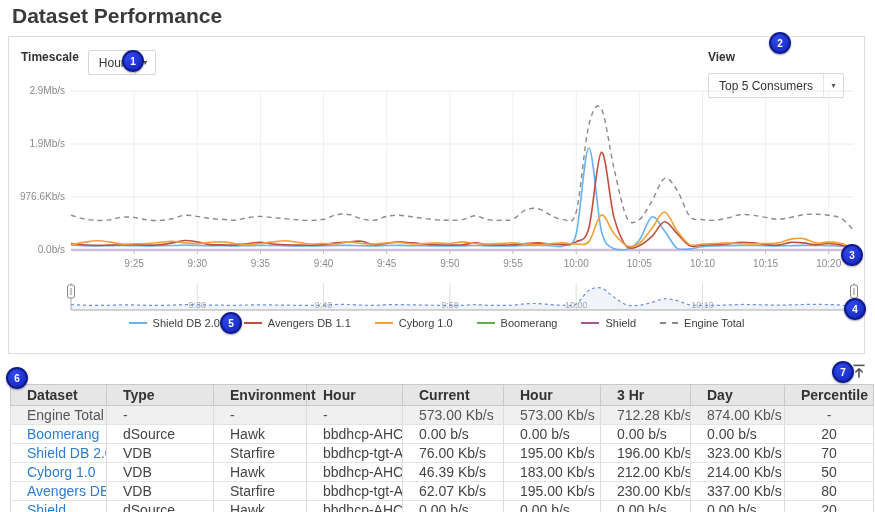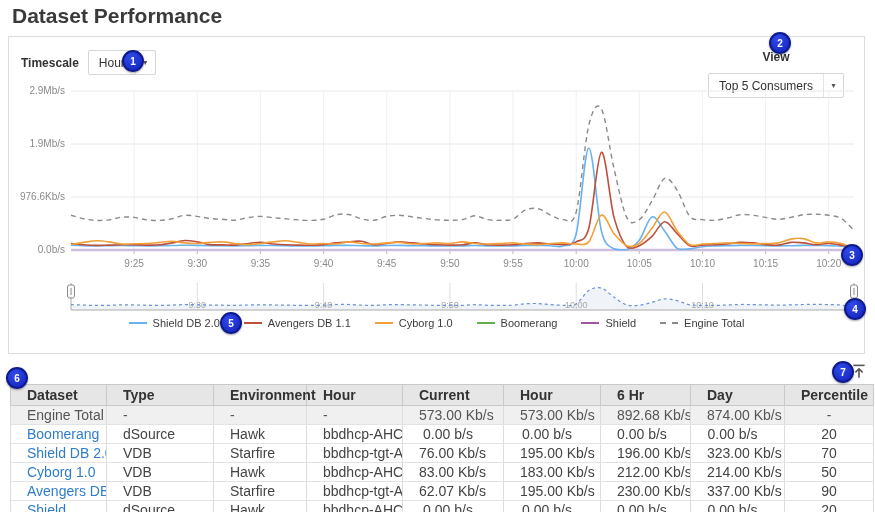--- a/index.html
+++ b/index.html
@@ -4,21 +4,21 @@
 <style>
   * { box-sizing: border-box; }
   html,body { margin:0; padding:0; background:#fff; }
   body { font-family:"Liberation Sans", sans-serif; }
   .page { position:relative; width:875px; height:512px; background:#fff; overflow:hidden;padding-left:32px; }
 
   .page-title { position:absolute; left:12px; top:4px; font-size:21px; font-weight:bold; color:#3a3a3a; }
 
   .panel { position:absolute; left:8px; top:36px; width:857px; height:318px; border:1px solid #dcdcdc; background:#fff; }
 
-  .ctrl { position:absolute; top:13px; display:flex; align-items:center; gap:9px; }
+  .ctrl { position:absolute; top:13px; display:flex; align-items:flex-start; gap:9px; }
   .ctrl-left { left:12px; }
   .ctrl-right { right:20px;flex-direction:column; }
   .ctrl-label { font-size:12px; font-weight:bold; color:#333; }
   .dropdown { display:flex; align-items:center; height:25px; border:1px solid #d6d6d6; border-radius:2px; background:#fff; cursor:pointer; }
   .dd-text { padding:0 10px; font-size:12px; color:#333; white-space:nowrap; }
   .dd-caret { width:20px; height:100%; border-left:1px solid #e4e4e4; display:flex; align-items:center; justify-content:center; font-size:8px; color:#555; }
 
   svg text { font-family:"Liberation Sans", sans-serif; }
   .main-chart { position:absolute; left:0; top:44px; }
   .overview-chart { position:absolute; left:0; top:243px; }
@@ -39,21 +39,21 @@
   .badge-5 { left:220px; top:312px; }
   .badge-6 { left:6px;   top:367px; }
   .badge-7 { left:832px; top:361px; }
 
   .export-btn { position:absolute; left:850px; top:362px; width:18px; height:18px; cursor:pointer; z-index:8; }
 
   .data-table { position:absolute; left:10px; top:384px; width:848px; border-collapse:collapse; font-size:14px; table-layout:fixed; }
   .data-table th { background:#e6e6e6; font-weight:bold; color:#333; text-align:left; padding:2px 4px 2px 16px; border:1px solid #c9c9c9; height:17px; }
   .data-table td { padding:1px 4px 1px 16px; color:#444; border-left:1px solid #dcdcdc; border-right:1px solid #dcdcdc; border-bottom:1px solid #e3e3e3; height:16px; white-space:nowrap; overflow:hidden; }
   .data-table tr.muted td { background:#f0f0f0; color:#555; }
-  .data-table td.num { text-align:center; padding-right:26px; }
+  .data-table td.num { text-align:left; padding-right:26px; }
   .data-table td.ctr { text-align:center; padding-left:4px; }
   .data-table a { color:#2d7ccd; text-decoration:none; cursor:pointer; }
 </style>
 </head>
 <body>
 
 <div class="page">
 
   <div class="page-title">Dataset Performance</div>
 
@@ -197,34 +197,34 @@
 
   <table class="data-table">
     <thead>
         <tr id="thead-row">
           <th style="width:96px">Dataset</th>
           <th style="width:107px">Type</th>
           <th style="width:93px">Environment</th>
           <th style="width:96px">Hour</th>
           <th style="width:101px">Current</th>
           <th style="width:97px">Hour</th>
-          <th style="width:90px">6 Hr</th>
+          <th style="width:90px">3 Hr</th>
           <th style="width:94px">Day</th>
           <th style="width:89px">Percentile</th>
         </tr>
       </thead>
     <tbody id="tbody">
         <tr class="muted">
           <td>Engine Total</td>
           <td>-</td>
           <td>-</td>
           <td>-</td>
           <td class="num">573.00 Kb/s</td>
           <td class="num">573.00 Kb/s</td>
-          <td class="num">892.68 Kb/s</td>
+          <td class="num">712.28 Kb/s</td>
           <td class="num">874.00 Kb/s</td>
           <td class="ctr">-</td>
         </tr>
         <tr>
           <td><a>Boomerang</a></td>
           <td>dSource</td>
           <td>Hawk</td>
           <td>bbdhcp-AHCI-585...</td>
           <td class="num">0.00 b/s</td>
           <td class="num">0.00 b/s</td>
@@ -241,36 +241,36 @@
           <td class="num">195.00 Kb/s</td>
           <td class="num">196.00 Kb/s</td>
           <td class="num">323.00 Kb/s</td>
           <td class="ctr">70</td>
         </tr>
         <tr>
           <td><a>Cyborg 1.0</a></td>
           <td>VDB</td>
           <td>Hawk</td>
           <td>bbdhcp-AHCI-585...</td>
-          <td class="num">83.00 Kb/s</td>
+          <td class="num">46.39 Kb/s</td>
           <td class="num">183.00 Kb/s</td>
           <td class="num">212.00 Kb/s</td>
           <td class="num">214.00 Kb/s</td>
           <td class="ctr">50</td>
         </tr>
         <tr>
           <td><a>Avengers DB 1.1</a></td>
           <td>VDB</td>
           <td>Starfire</td>
           <td>bbdhcp-tgt-AHCI-...</td>
           <td class="num">62.07 Kb/s</td>
           <td class="num">195.00 Kb/s</td>
           <td class="num">230.00 Kb/s</td>
           <td class="num">337.00 Kb/s</td>
-          <td class="ctr">90</td>
+          <td class="ctr">80</td>
         </tr>
         <tr>
           <td><a>Shield</a></td>
           <td>dSource</td>
           <td>Hawk</td>
           <td>bbdhcp-AHCI-585...</td>
           <td class="num">0.00 b/s</td>
           <td class="num">0.00 b/s</td>
           <td class="num">0.00 b/s</td>
           <td class="num">0.00 b/s</td>

